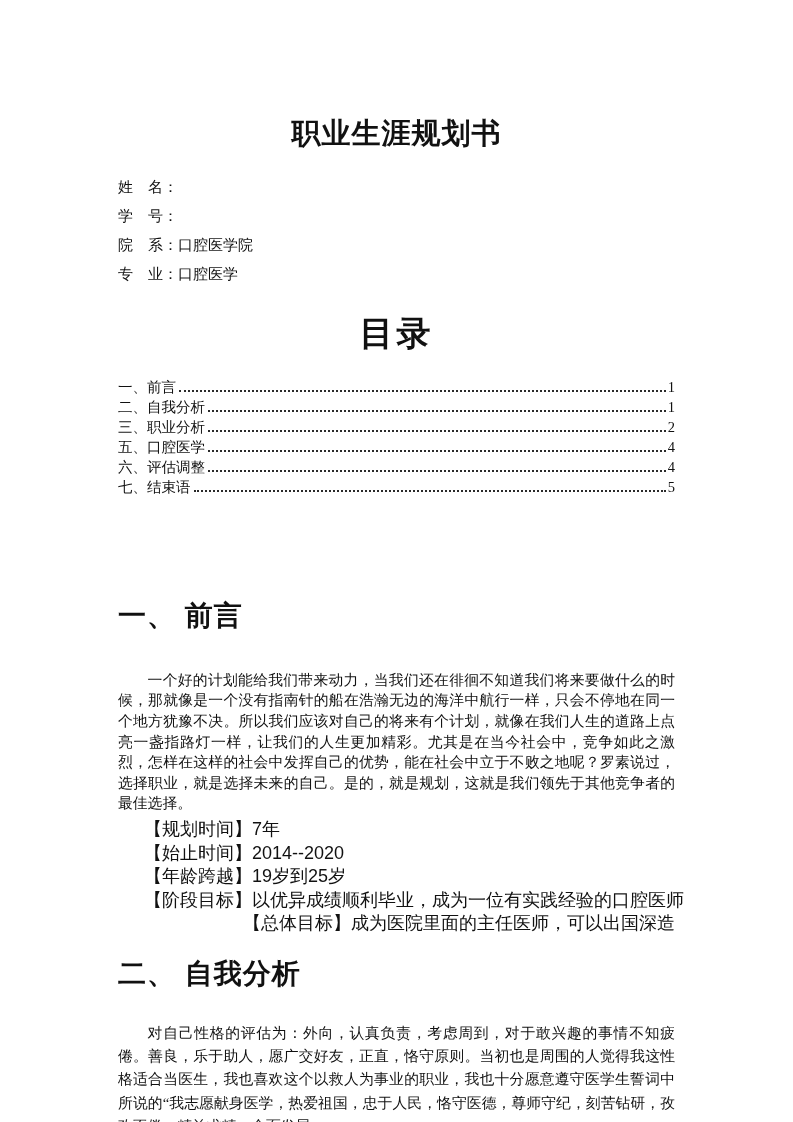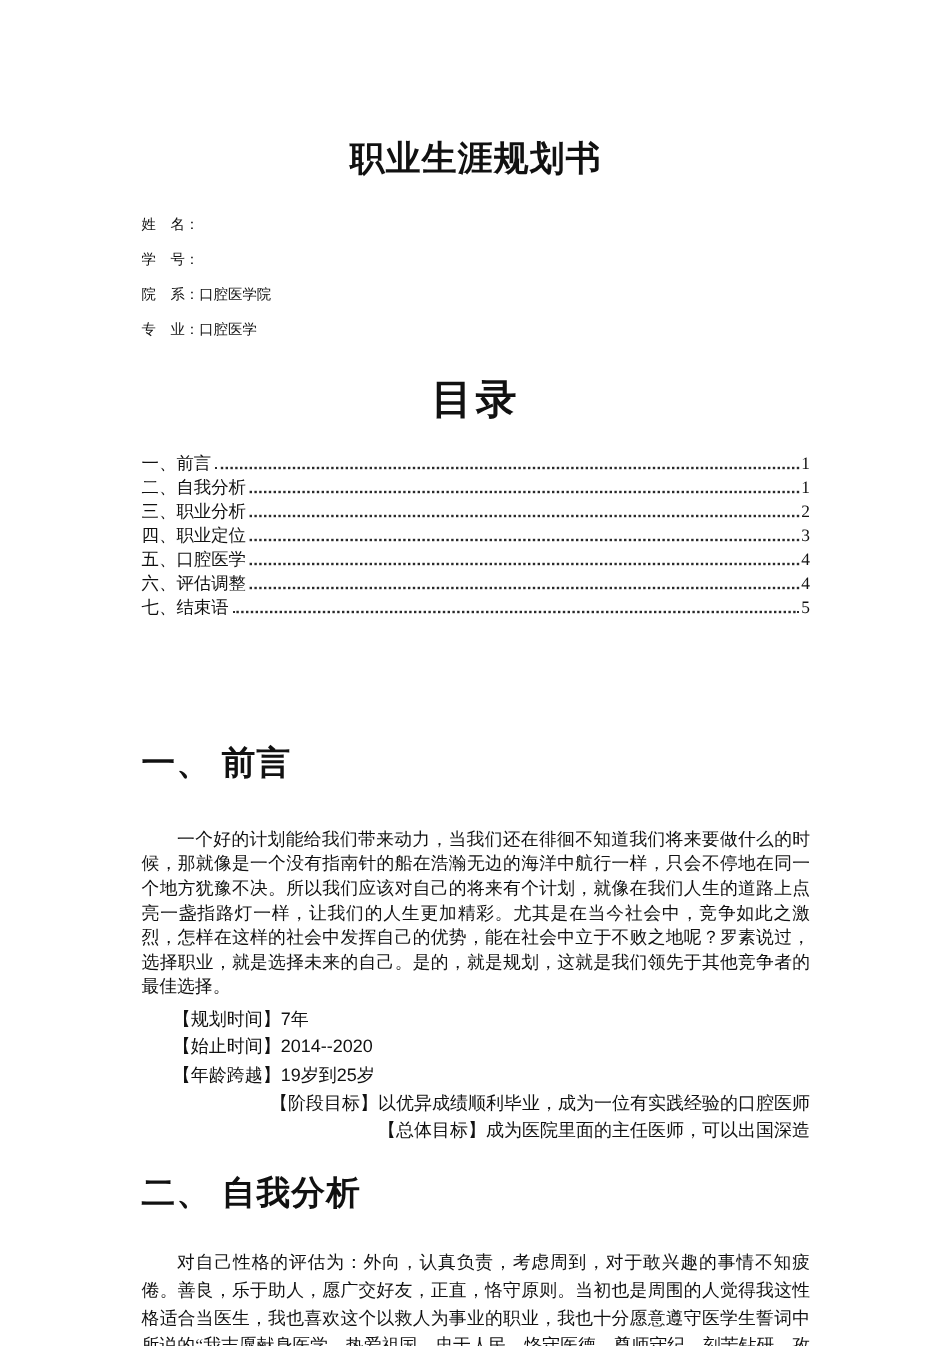--- a/index.html
+++ b/index.html
@@ -19,21 +19,21 @@
     font-family: "Liberation Serif", "DejaVu Serif", serif;
     font-weight: bold;
     font-size: 29px;
     line-height: 40px;
     text-align: center;
     letter-spacing: 1px;
     white-space: pre;
   }
   .meta { margin-top: 9px; }
   .meta-row {
-    font-size: 12px;
+    font-size: 15px;
     line-height: 29px;
     white-space: pre;
   }
   .toc-title {
     font-family: "Liberation Serif", "DejaVu Serif", serif;
     font-weight: bold;
     font-size: 34px;
     line-height: 44px;
     text-align: center;
     letter-spacing: 3px;
@@ -67,21 +67,21 @@
   .sec2-heading { margin-top: 19px; }
   .para {
     font-size: 14.8px;
     text-align: justify;
     text-indent: 2em;
     margin: 0;
   }
   .para-1 { margin-top: 36px; line-height: 20.6px; }
   .para-2 { margin-top: 30px; line-height: 23.2px; }
   .items { margin-top: 4px; padding-left: 26px; }
-  .item { font-size: 15px; line-height: 23.6px; white-space: nowrap; }
+  .item { font-size: 18px; line-height: 23.6px; white-space: nowrap; }
   .item-sans { font-family: "Liberation Sans", "DejaVu Sans", sans-serif; }
   .item-serif { font-family: "Liberation Serif", "DejaVu Serif", serif; text-align: right; }
 </style>
 </head>
 <body>
 
 <div class="page">
 
   <h1 class="doc-title">职业生涯规划书</h1>
 
@@ -102,25 +102,20 @@
     </div>
     <div class="toc-row">
       <span class="toc-label">二、自我分析</span>
       <span class="toc-dots"></span>
       <span class="toc-page">1</span>
     </div>
     <div class="toc-row">
       <span class="toc-label">三、职业分析</span>
       <span class="toc-dots"></span>
       <span class="toc-page">2</span>
-    </div>
-    <div class="toc-row">
-      <span class="toc-label">四、职业定位</span>
-      <span class="toc-dots"></span>
-      <span class="toc-page">3</span>
     </div>
     <div class="toc-row">
       <span class="toc-label">五、口腔医学</span>
       <span class="toc-dots"></span>
       <span class="toc-page">4</span>
     </div>
     <div class="toc-row">
       <span class="toc-label">六、评估调整</span>
       <span class="toc-dots"></span>
       <span class="toc-page">4</span>

